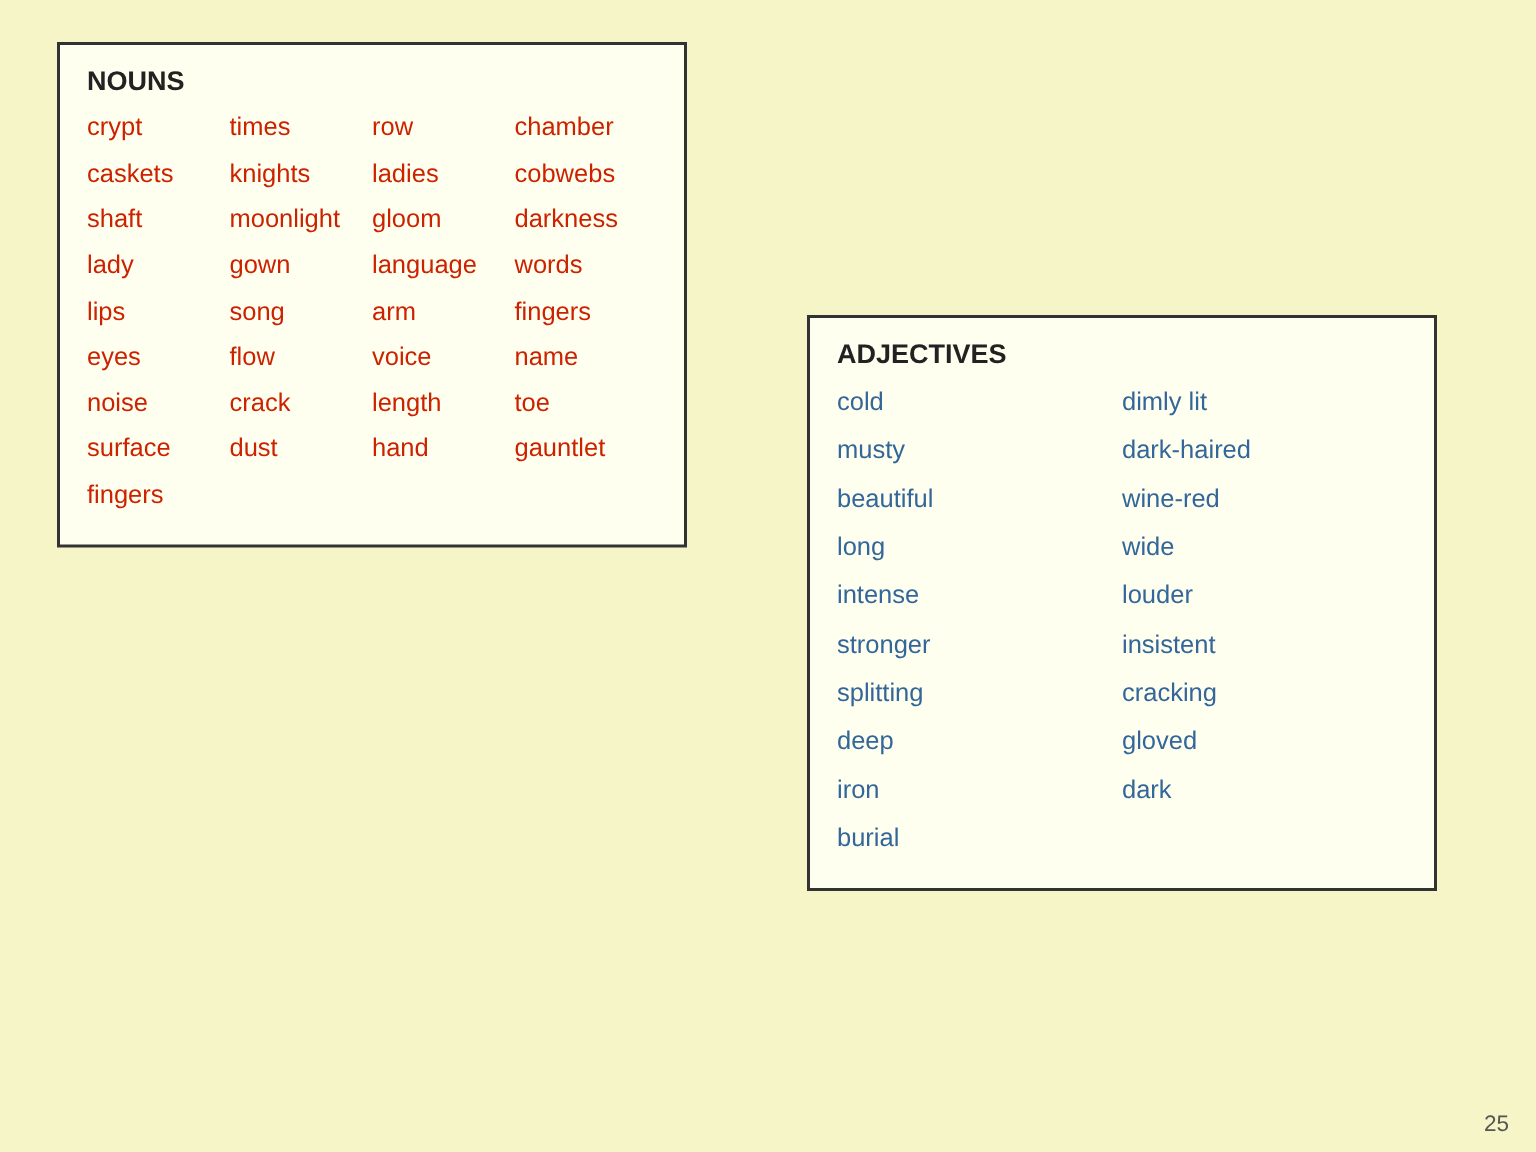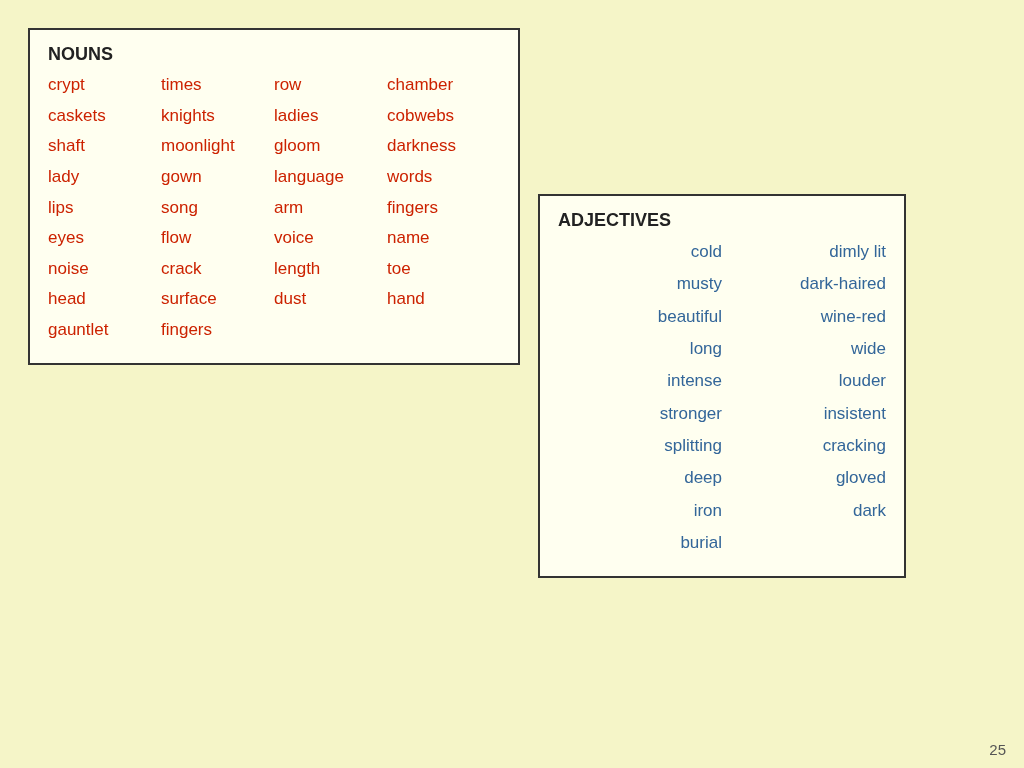--- a/index.html
+++ b/index.html
@@ -9,22 +9,22 @@
       height: 768px;
       background-color: #f5f5c8;
       font-family: Arial, sans-serif;
       position: relative;
       overflow: hidden;
     }
 
     .nouns-box {
       position: absolute;
       top: 28px;
-      left: 28px;
-      width: 492px;
+      left: 38px;
+      width: 420px;
       border: 2px solid #333;
       background-color: #fffff0;
       padding: 14px 18px 18px 18px;
     }
 
     .box-title {
       font-weight: bold;
       font-size: 18px;
       color: #222;
       margin-bottom: 6px;
@@ -39,41 +39,40 @@
 
     .word-item {
       font-size: 17px;
       color: #cc2200;
       padding: 2px 0;
       line-height: 1.45;
     }
 
     .adjectives-box {
       position: absolute;
-      top: 194px;
+      top: 210px;
       left: 538px;
-      width: 368px;
+      width: 420px;
       border: 2px solid #333;
       background-color: #fffff0;
       padding: 14px 18px 18px 18px;
     }
 
     .adj-grid {
       display: grid;
       grid-template-columns: 1fr 1fr;
       row-gap: 2px;
       column-gap: 0;
     }
 
     .adj-item {
       font-size: 17px;
       color: #336699;
       padding: 2px 0;
       line-height: 1.55;
-      text-align: right;
     }
 
     .page-number {
       position: absolute;
       bottom: 10px;
       right: 18px;
       font-size: 15px;
       color: #555;
     }
   </style>
@@ -105,21 +104,20 @@
       <div class="word-item">arm</div>
       <div class="word-item">fingers</div>
       <div class="word-item">eyes</div>
       <div class="word-item">flow</div>
       <div class="word-item">voice</div>
       <div class="word-item">name</div>
       <div class="word-item">noise</div>
       <div class="word-item">crack</div>
       <div class="word-item">length</div>
       <div class="word-item">toe</div>
-      <div class="word-item">head</div>
       <div class="word-item">surface</div>
       <div class="word-item">dust</div>
       <div class="word-item">hand</div>
       <div class="word-item">gauntlet</div>
       <div class="word-item">fingers</div>
     </div>
 </div>
 
 <div class="adjectives-box">
   <div class="box-title">ADJECTIVES</div>

